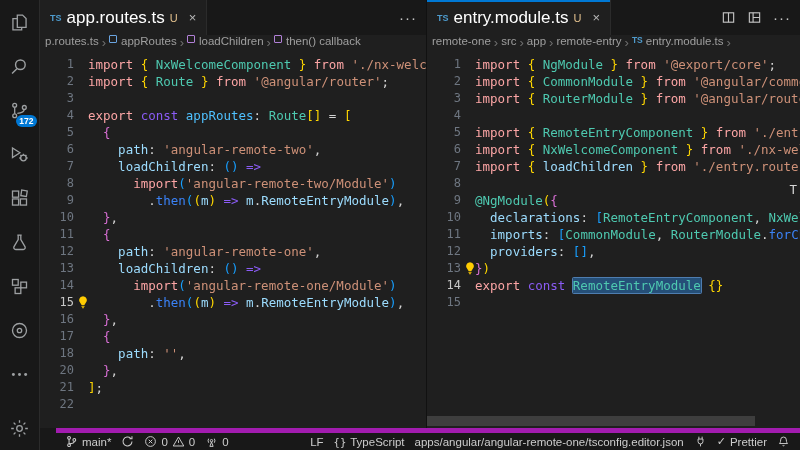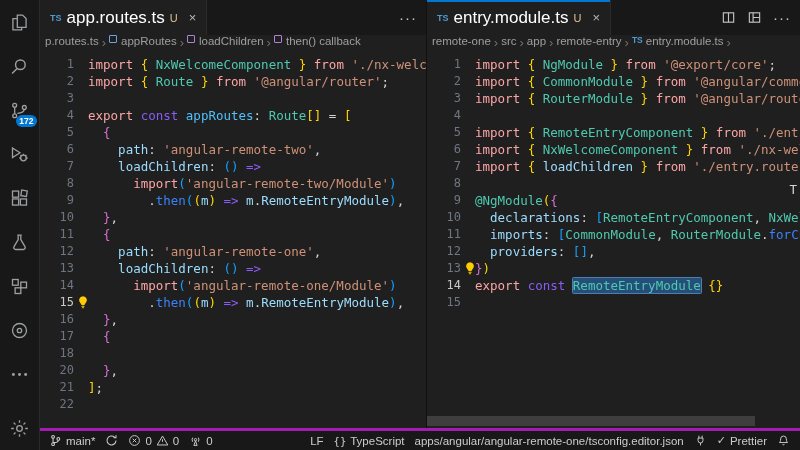--- a/index.html
+++ b/index.html
@@ -44,21 +44,21 @@
   .bulb{position:absolute;left:36px;top:1px;width:14px;height:14px;cursor:pointer}
   .bulb svg{width:14px;height:14px;display:block}
   .tk-k{color:#fca5a5}.tk-b{color:#8b5cf6}.tk-t{color:#4ec9b0}.tk-v{color:#9cdcfe}
   .tk-c{color:#4fc1ff}.tk-s{color:#ce9178}.tk-f{color:#3b82f6}.tk-w{color:#d4d4d4}
   .tk-y{color:#ffd700}.tk-m{color:#da70d6}.tk-u{color:#179fff}
   .tk-hl{color:#4ec9b0;background:#254f78;box-shadow:0 0 0 1px #4e7db0;border-radius:1px}
   .hscroll{position:absolute;left:0;bottom:2px;height:10px;width:88%;background:rgba(121,121,121,.35);z-index:4;cursor:pointer}
   .fragment-t{position:absolute;right:3px;top:182px;color:#d4d4d4;font-family:"DejaVu Sans Mono",monospace;font-size:12.5px;z-index:3}
 
   
-  .statusbar{position:absolute;left:40px;right:0;bottom:0;height:22px;background:#181818;border-top:3px solid #a21caf;display:flex;align-items:flex-start;justify-content:space-between;font-size:11.5px;color:#ccc;padding:0 5px 0 4px;z-index:5}
+  .statusbar{position:absolute;left:56px;right:0;bottom:0;height:22px;background:#181818;border-top:5px solid #a21caf;display:flex;align-items:flex-start;justify-content:space-between;font-size:11.5px;color:#ccc;padding:0 5px 0 4px;z-index:5}
   .sb-left,.sb-right{display:flex;align-items:center;height:100%}
   .sb-item{display:flex;align-items:center;gap:4px;padding:0 5px;height:100%;cursor:pointer;white-space:nowrap}
   .sb-item svg{width:13px;height:13px;display:block}
   .braces{font-family:"DejaVu Sans Mono",monospace;font-size:10.5px}
   .check{font-size:11px}
 </style>
 </head>
 <body>
 
 <div class="app">
@@ -175,21 +175,21 @@
           <div class="code-line"><span class="ln">12</span><span class="ct"><span class="tk-w">    </span><span class="tk-v">path</span><span class="tk-w">: </span><span class="tk-s">'angular-remote-one'</span><span class="tk-w">,</span></span></div>
           <div class="code-line"><span class="ln">13</span><span class="ct"><span class="tk-w">    </span><span class="tk-v">loadChildren</span><span class="tk-w">: </span><span class="tk-u">()</span><span class="tk-w"> </span><span class="tk-b">=&gt;</span></span></div>
           <div class="code-line"><span class="ln">14</span><span class="ct"><span class="tk-w">      </span><span class="tk-k">import</span><span class="tk-u">(</span><span class="tk-s">'angular-remote-one/Module'</span><span class="tk-u">)</span></span></div>
           <div class="code-line"><span class="ln cur">15</span><span class="bulb"><svg viewBox="0 0 16 16">
                 <path fill="#ffcc02" d="M8 1.5a4.5 4.5 0 0 0-2.7 8.1c.5.4.9 1 .9 1.6v.3h3.6v-.3c0-.6.4-1.2.9-1.6A4.5 4.5 0 0 0 8 1.5z"></path>
                 <rect x="6.2" y="12.2" width="3.6" height="1.2" rx=".4" fill="#ffcc02"></rect>
                 <rect x="6.8" y="14" width="2.4" height="1" rx=".4" fill="#ffcc02"></rect>
               </svg></span><span class="ct"><span class="tk-w">        .</span><span class="tk-f">then</span><span class="tk-u">(</span><span class="tk-y">(</span><span class="tk-v">m</span><span class="tk-y">)</span><span class="tk-w"> </span><span class="tk-b">=&gt;</span><span class="tk-w"> </span><span class="tk-v">m</span><span class="tk-w">.</span><span class="tk-v">RemoteEntryModule</span><span class="tk-u">)</span><span class="tk-w">,</span></span></div>
           <div class="code-line"><span class="ln">16</span><span class="ct"><span class="tk-w">  </span><span class="tk-m">}</span><span class="tk-w">,</span></span></div>
           <div class="code-line"><span class="ln">17</span><span class="ct"><span class="tk-w">  </span><span class="tk-m">{</span></span></div>
-          <div class="code-line"><span class="ln">18</span></div>
+          <div class="code-line"><span class="ln">18</span><span class="ct"><span class="tk-w">    </span><span class="tk-v">path</span><span class="tk-w">: </span><span class="tk-s">''</span><span class="tk-w">,</span></span></div>
           <div class="code-line"><span class="ln">20</span><span class="ct"><span class="tk-w">  </span><span class="tk-m">}</span><span class="tk-w">,</span></span></div>
           <div class="code-line"><span class="ln">21</span><span class="ct"><span class="tk-y">]</span><span class="tk-w">;</span></span></div>
           <div class="code-line"><span class="ln">22</span><span class="ct"></span></div>
         </div>
     </div>
 
     <div class="egroup right">
       <div class="tabbar">
         <div class="tab focused">
           <span class="ts-ico">TS</span>

